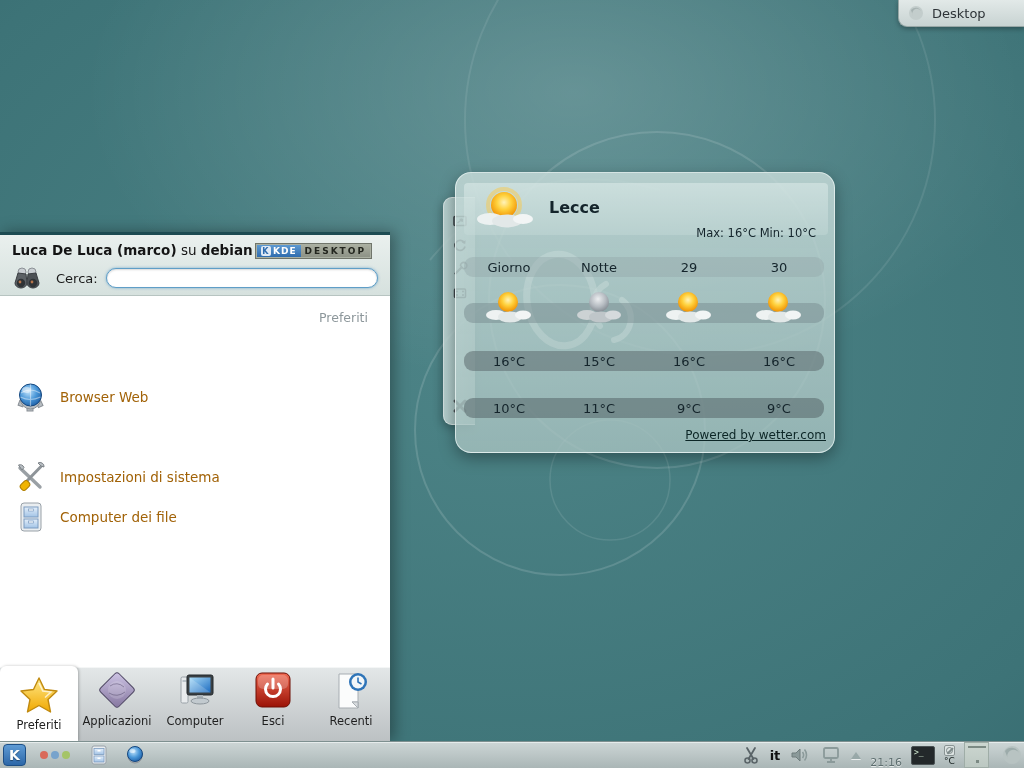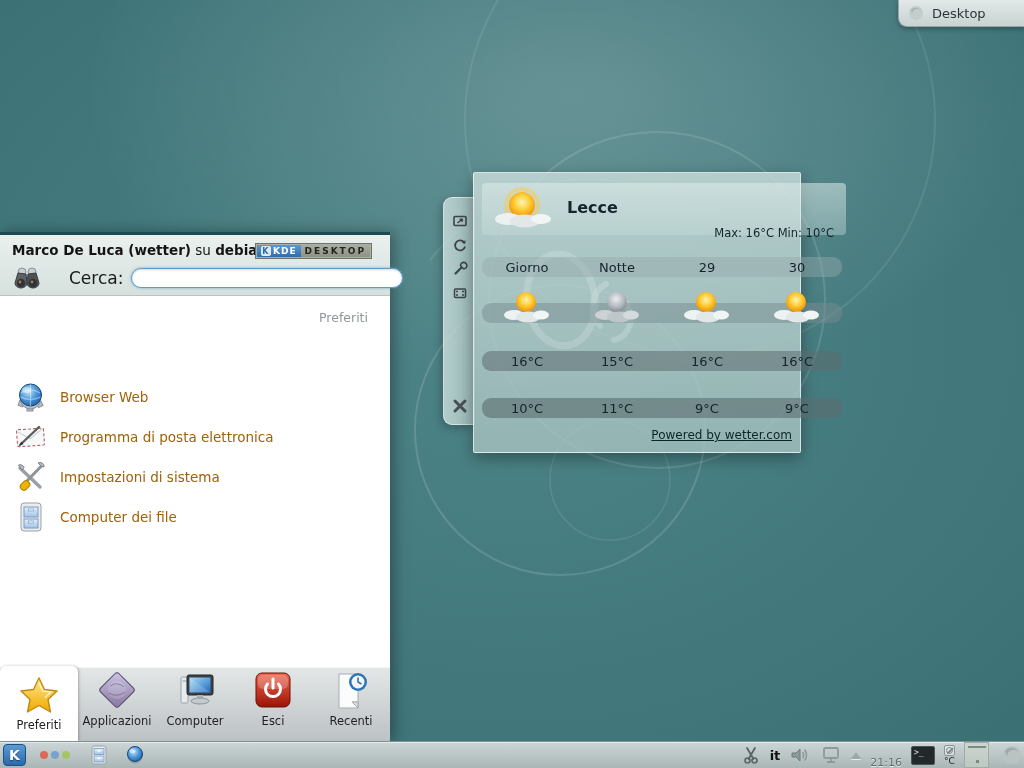--- a/index.html
+++ b/index.html
@@ -21,23 +21,23 @@
     display:flex; align-items:center; gap:7px; padding-left:8px; color:#2e3438; font-size:13px; }
 
   
   .handle { position:absolute; left:443px; top:197px; width:32px; height:228px; z-index:2;
     background:linear-gradient(90deg, rgba(198,218,216,0.85), rgba(176,200,198,0.75));
     border:1px solid rgba(255,255,255,0.55); border-right:none; border-radius:9px 0 0 9px;
     box-shadow:-2px 3px 8px rgba(0,0,0,0.25); }
   .handle .hicon { position:absolute; left:8px; width:16px; height:16px; cursor:pointer; }
 
   
-  .weather { position:absolute; left:473px; top:172px; width:328px; height:281px; z-index:3;
+  .weather { position:absolute; left:455px; top:172px; width:380px; height:281px; z-index:3;
     background:linear-gradient(180deg, rgba(196,217,215,0.85), rgba(166,193,191,0.80));
-    border:1px solid rgba(240,248,247,0.7); border-radius:2px;
+    border:1px solid rgba(240,248,247,0.7); border-radius:16px;
     box-shadow:0 5px 16px rgba(0,0,0,0.35); color:#14242b; }
   .w-header { position:absolute; left:8px; top:10px; width:364px; height:52px; border-radius:4px;
     background:linear-gradient(180deg, rgba(222,236,234,0.55), rgba(200,220,218,0.4)); }
   .w-city { position:absolute; left:85px; top:15px; font-size:16px; font-weight:bold; }
   .w-minmax { position:absolute; right:12px; top:43px; font-size:11.5px; }
   .w-band { position:absolute; left:8px; width:360px; height:20px; border-radius:9px;
     display:grid; grid-template-columns:repeat(4,1fr); align-items:center; text-align:center; }
   .w-cols  { top:84px;  background:rgba(148,168,170,0.45); font-weight:normal; font-size:13px; }
   .w-icons { top:130px; background:rgba(120,140,144,0.5); }
   .w-high  { top:178px; background:rgba(92,108,112,0.55); font-size:13px; }
@@ -55,21 +55,21 @@
   .k-user b { font-weight:bold; }
   .k-badge { position:absolute; right:18px; top:8px; display:flex; border:1px solid #70756b;
     background:#aab0a2; padding:1px; height:16px; align-items:stretch; }
   .k-badge .kde { background:linear-gradient(#5d9ad2,#2f6cae); color:#fff; font-size:9px; font-weight:bold;
     letter-spacing:1px; display:flex; align-items:center; padding:0 4px; gap:2px; }
   .k-badge .kde .klogo { width:10px; height:10px; background:#dfe9f5; color:#2f6cae; font-size:8px; font-weight:bold;
     display:flex; align-items:center; justify-content:center; border-radius:2px; }
   .k-badge .dsk { background:linear-gradient(#a9aea0,#8d9286); color:#23261f; font-size:9px; font-weight:bold;
     letter-spacing:2px; display:flex; align-items:center; padding:0 4px; }
   .k-search { position:absolute; left:12px; top:30px; display:flex; align-items:center; gap:8px; }
-  .k-search label { font-size:17px; color:#1a1a1a; margin-left:19px; }
+  .k-search label { font-size:13px; color:#1a1a1a; margin-left:6px; }
   .k-search input { width:272px; height:20px; border:1px solid #5f9ec7; border-radius:10px; outline:none;
     box-shadow:0 0 3px rgba(95,158,199,0.8), inset 0 1px 2px rgba(0,0,0,0.15); padding:0 8px; font-size:12px; }
   .k-body { flex:1; position:relative; background:#fff; }
   .k-section { position:absolute; right:22px; top:14px; font-size:12.5px; color:#8d979b; }
   .k-item { position:absolute; left:14px; display:flex; align-items:center; gap:12px; width:360px; height:38px;
     cursor:pointer; }
   .k-item .lbl { font-size:13.5px; color:#a16207; }
   .k-tabs { height:74px; background:linear-gradient(#e3e7e8,#bcc1c3); border-top:1px solid #f4f6f6;
     display:flex; position:relative; }
   .k-tab { width:78px; display:flex; flex-direction:column; align-items:center; justify-content:flex-start;
@@ -260,21 +260,21 @@
     <span>11°C</span>
     <span>9°C</span>
     <span>9°C</span>
   </div>
   <a class="w-credit">Powered by wetter.com</a>
 </div>
 
 <div class="kickoff">
   <div class="k-header">
     <div class="k-user">
-      <b>Marco De Luca (wetter)</b>
+      <b>Luca De Luca (marco)</b>
       <span>su</span>
       <b>debian</b>
     </div>
     <div class="k-badge">
       <span class="kde">
           <span class="klogo">K</span>
           <span>KDE</span>
         </span>
       <span class="dsk">DESKTOP</span>
     </div>
@@ -305,29 +305,20 @@
           <rect x="13" y="26" width="6" height="5"></rect>
           <circle cx="16.5" cy="19" r="10"></circle>
         </g>
         <circle cx="16.5" cy="15" r="11" fill="url(#globeGrad)" stroke="#16477e"></circle>
         <path d="M 7 13 Q 16 7 26 13 M 6.5 17 Q 16 22 26.5 17 M 16.5 4.5 V 26" fill="none" stroke="rgba(255,255,255,0.45)" stroke-width="1.2"></path>
         <ellipse cx="12.5" cy="10" rx="4.5" ry="3" fill="rgba(255,255,255,0.45)"></ellipse>
       </svg>
       <span class="lbl">Browser Web</span>
     </div>
 
-    <div class="k-item" style="top:122px">
-      <svg width="34" height="34" viewBox="0 0 34 34">
-        <rect x="3" y="9" width="27" height="17" rx="1.5" fill="#f7f8f8" stroke="#b05050" stroke-dasharray="3 2" transform="rotate(-4 16 17)"></rect>
-        <path d="M 4 11 L 16 19 L 29 9.5" fill="none" stroke="#c8ccce" transform="rotate(-4 16 17)"></path>
-        <path d="M 6 25 L 25 7" stroke="#5a5e62" stroke-width="2.4" stroke-linecap="round"></path>
-        <path d="M 6 25 l 3.5 -0.8 l -2.4 -2.6 Z" fill="#2e3236"></path>
-      </svg>
-      <span class="lbl">Programma di posta elettronica</span>
-    </div>
 
     <div class="k-item" style="top:162px">
       <svg width="34" height="34" viewBox="0 0 34 34">
         <path d="M 6 8 L 26 27" stroke="#9aa0a5" stroke-width="3.4" stroke-linecap="round"></path>
         <path d="M 4.5 5 A 4.5 4.5 0 0 1 10 7.5 L 8 10 Z" fill="#b7bdc2" stroke="#7d8388"></path>
         <path d="M 27 6.5 L 9 25" stroke="#8e9499" stroke-width="3" stroke-linecap="round"></path>
         <rect x="6" y="22" width="10" height="7" rx="3" transform="rotate(-45 11 25.5)" fill="#f0b400" stroke="#b07f00"></rect>
         <path d="M 24 3 a 4 4 0 0 1 6 4 l -3 -1 z" fill="#b7bdc2" stroke="#7d8388"></path>
       </svg>
       <span class="lbl">Impostazioni di sistema</span>

